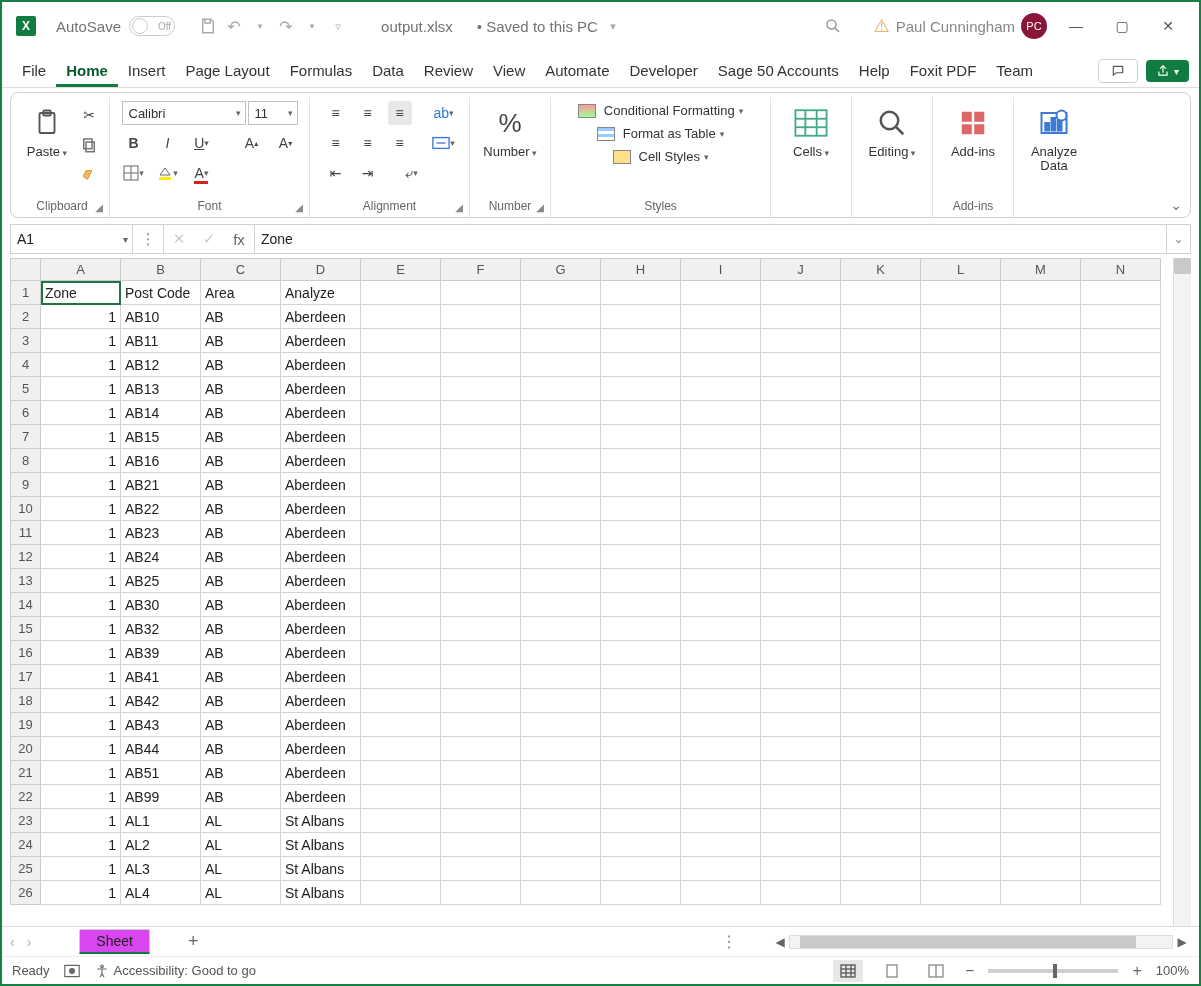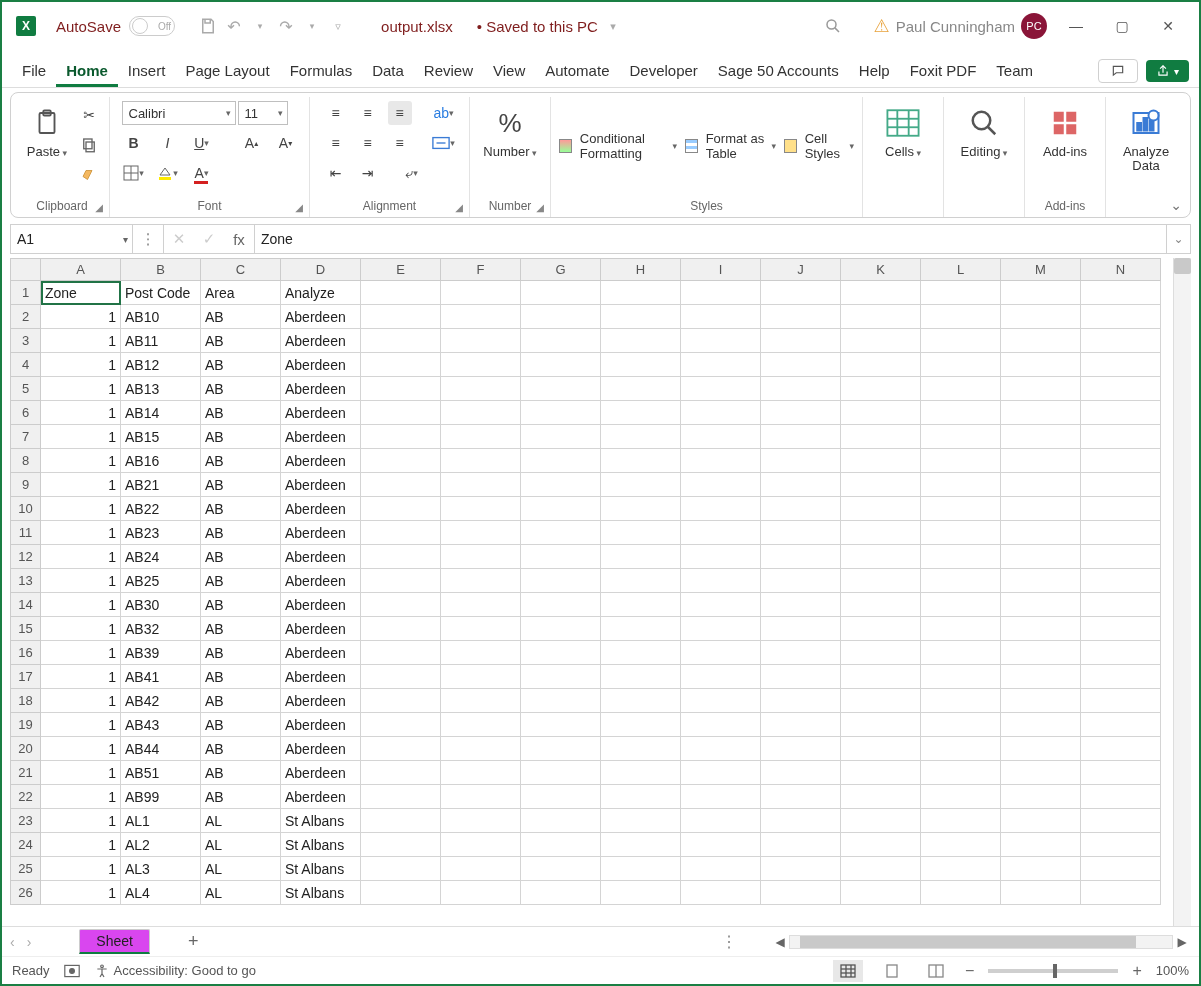--- a/index.html
+++ b/index.html
@@ -7,21 +7,21 @@
     --grey-bg:#f5f5f5; --grey-border:#e0e0e0; --grey-text:#555;
     --grey-header:#eeeeee; --grey-dark:#9e9e9e; --sel-border:#217346;
     --cell-border:#d4d4d4;
   }
   html,body{margin:0;padding:0;height:100%;font-family:"Segoe UI",Arial,sans-serif;font-size:14px;background:#fff;color:#222;}
   *{box-sizing:border-box;}
   .window{border:2px solid var(--green-border);height:986px;width:1201px;display:flex;flex-direction:column;overflow:hidden;}
   
   .titlebar{height:48px;background:#fff;display:flex;align-items:center;padding:0 8px;color:#888;gap:4px;}
   .titlebar .excel-icon{width:20px;height:20px;background:var(--green);border-radius:2px;display:flex;align-items:center;justify-content:center;color:#fff;font-weight:bold;font-size:12px;margin-left:6px;margin-right:16px;}
-  .titlebar .txt{font-size:15px;color:#7f1d1d;}
+  .titlebar .txt{font-size:15px;color:#737373;}
   .autosave-toggle{width:46px;height:20px;border:1px solid #ccc;border-radius:10px;margin-left:4px;display:flex;align-items:center;justify-content:flex-end;padding:0 3px;font-size:10px;color:#aaa;position:relative;}
   .autosave-toggle::before{content:"";width:14px;height:14px;border-radius:50%;border:1px solid #ccc;position:absolute;left:2px;background:#fff;}
   .qat-icon{width:22px;height:22px;display:flex;align-items:center;justify-content:center;color:#aaa;font-size:16px;}
   .wincontrols{margin-left:auto;display:flex;align-items:center;gap:0;}
   .wincontrols .btn{width:46px;height:42px;display:flex;align-items:center;justify-content:center;font-size:14px;color:#555;}
   .avatar{width:26px;height:26px;border-radius:50%;background:#8a1538;color:#fff;display:flex;align-items:center;justify-content:center;font-size:11px;margin:0 6px;}
   .warn{color:#e8a33d;font-size:18px;margin-right:6px;}
   
   .tabs{height:38px;display:flex;align-items:flex-end;padding:0 10px;gap:0;border-bottom:1px solid #ddd;}
   .tab{padding:7px 10px 8px 10px;font-size:15px;color:#333;}
@@ -198,21 +198,21 @@
       </div>
       <div class="group-label">
           <span>Clipboard</span>
           <span class="launcher">◢</span>
         </div>
     </div>
 
     <div class="group" style="min-width:200px;">
       <div class="group-body" style="flex-direction:column;gap:6px;align-items:flex-start;">
         <div class="hstack">
-          <div class="combo" style="width:114px;">
+          <div class="combo" style="width:124px;">
               <span>Calibri</span>
             </div>
           <div class="combo" style="width:50px;">
               <span>11</span>
             </div>
         </div>
         <div class="hstack" style="gap:10px;">
           <div class="ribbtn">
               <b>B</b>
             </div>
@@ -292,21 +292,21 @@
           <span class="biglabel dropdown-caret">Number</span>
         </div>
       </div>
       <div class="group-label">
           <span>Number</span>
           <span class="launcher">◢</span>
         </div>
     </div>
 
     <div class="group" style="min-width:220px;">
-      <div class="group-body" style="gap:8px;align-items:flex-start;padding-top:2px;margin-top:28px;">
+      <div class="group-body" style="flex-direction:column;gap:8px;align-items:center;padding-top:2px;">
         <div class="txtline dropdown-caret">
             <span class="stylesicon" style="background:linear-gradient(#f99,#9f9);"></span>
             <span>Conditional Formatting</span>
           </div>
         <div class="txtline dropdown-caret">
             <span class="stylesicon" style="background:repeating-linear-gradient(#9cf,#9cf 3px,#fff 3px,#fff 6px);"></span>
             <span>Format as Table</span>
           </div>
         <div class="txtline dropdown-caret">
             <span class="stylesicon" style="background:#ffe08a;"></span>

